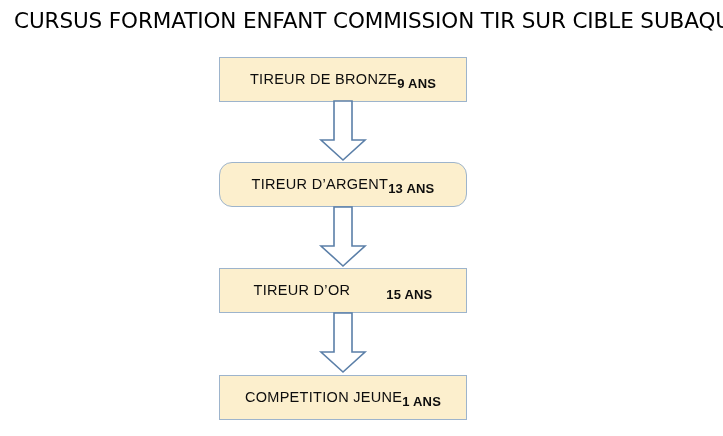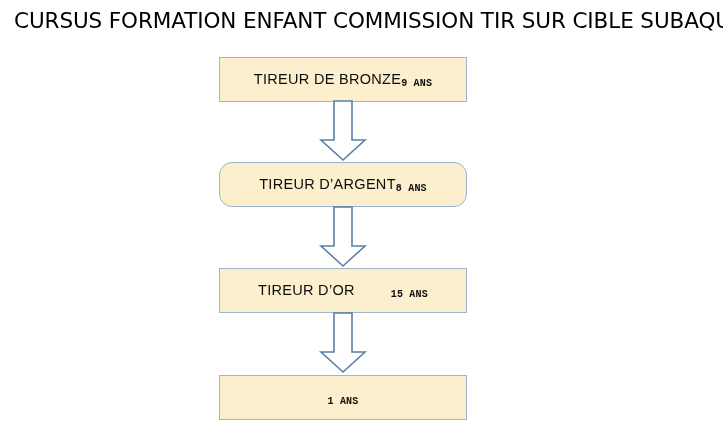--- a/index.html
+++ b/index.html
@@ -51,22 +51,22 @@
   .flow-box .box-title {
     font-family: "Liberation Sans", sans-serif;
     font-size: 14.5px;
     font-weight: 400;
     color: #0d0d0d;
     letter-spacing: 0.3px;
     line-height: 17px;
     white-space: nowrap;
   }
   .flow-box .box-sub {
-    font-family: Liberation Mono, monospace;
-    font-size: 10px;
+    font-family: Liberation Sans, sans-serif;
+    font-size: 13px;
     font-weight: 700;
     color: #0d0d0d;
     letter-spacing: 0.2px;
     line-height: 14px;
     margin-top: 9px;
     white-space: nowrap;
   }
 
   #box-0 { top: 57px; }
   #box-1 { top: 162px; border-radius: 13px; }
@@ -103,37 +103,38 @@
   </div>
 
   <div class="flow-arrow" id="arrow-0">
     <svg viewBox="0 0 46 60" xmlns="http://www.w3.org/2000/svg">
       <polygon points="14,0 32,0 32,39 45,39 23,59 1,39 14,39" fill="#ffffff" stroke="#5b7fa8" stroke-width="1.6" stroke-linejoin="miter"></polygon>
     </svg>
   </div>
 
   <div class="flow-box" id="box-1">
     <div class="box-title">TIREUR D’ARGENT</div>
-    <div class="box-sub">8 ANS</div>
+    <div class="box-sub">13 ANS</div>
   </div>
 
   <div class="flow-arrow" id="arrow-1">
     <svg viewBox="0 0 46 60" xmlns="http://www.w3.org/2000/svg">
       <polygon points="14,0 32,0 32,39 45,39 23,59 1,39 14,39" fill="#ffffff" stroke="#5b7fa8" stroke-width="1.6" stroke-linejoin="miter"></polygon>
     </svg>
   </div>
 
   <div class="flow-box" id="box-2">
     <div class="box-title">TIREUR D’OR</div>
     <div class="box-sub">15 ANS</div>
   </div>
 
   <div class="flow-arrow" id="arrow-2">
     <svg viewBox="0 0 46 60" xmlns="http://www.w3.org/2000/svg">
       <polygon points="14,0 32,0 32,39 45,39 23,59 1,39 14,39" fill="#ffffff" stroke="#5b7fa8" stroke-width="1.6" stroke-linejoin="miter"></polygon>
     </svg>
   </div>
 
   <div class="flow-box" id="box-3">
+    <div class="box-title">COMPETITION JEUNE</div>
     <div class="box-sub">1 ANS</div>
   </div>
 
 </div>
 
 </body></html>

